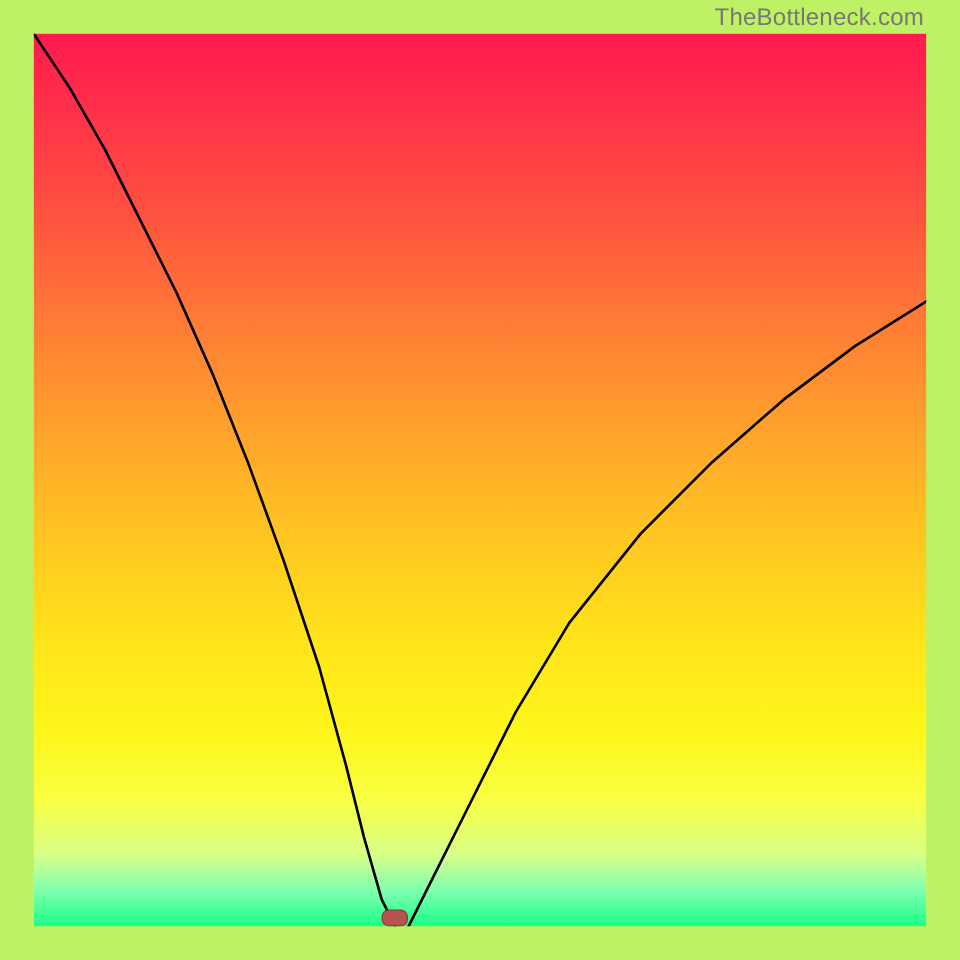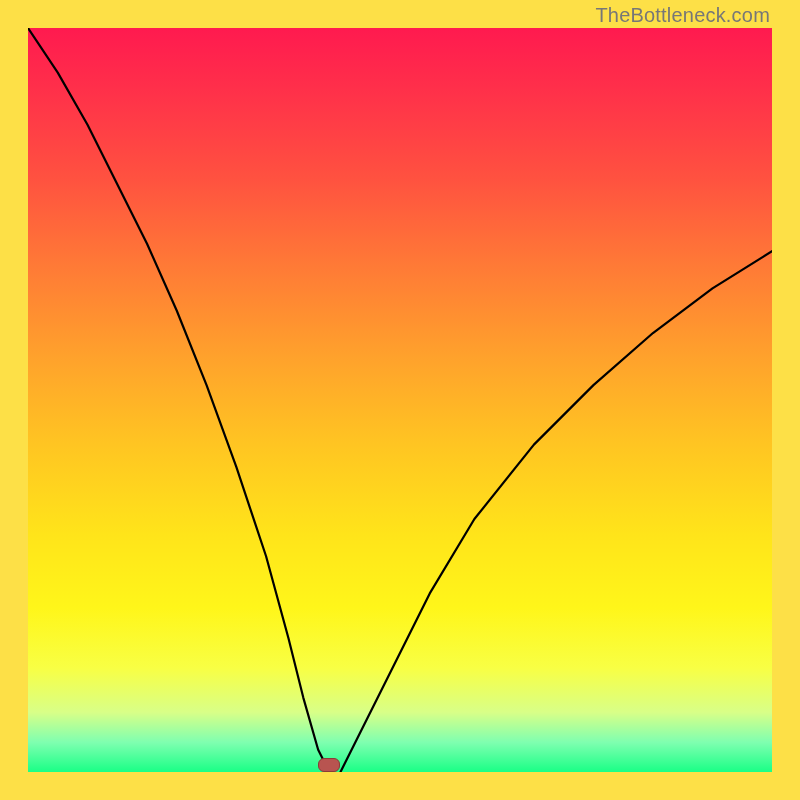--- a/index.html
+++ b/index.html
@@ -8,21 +8,21 @@
     width: 800px;
     height: 800px;
     overflow: hidden;
     font-family: Arial, Helvetica, sans-serif;
     background: #000;
   }
   .frame {
     position: relative;
     width: 800px;
     height: 800px;
-    background: #fde047;
+    background: #bef264;
     box-sizing: border-box;
   }
   .plot-area {
     position: absolute;
     left: 28px;
     top: 28px;
     width: 744px;
     height: 744px;
     overflow: hidden;
   }

